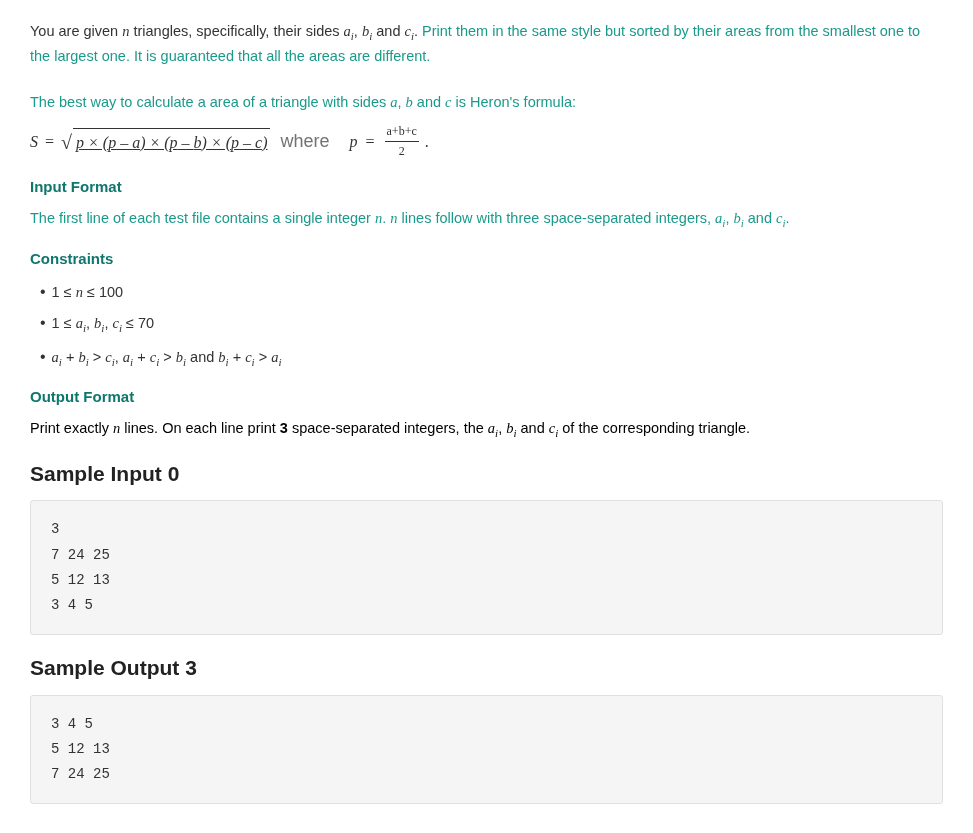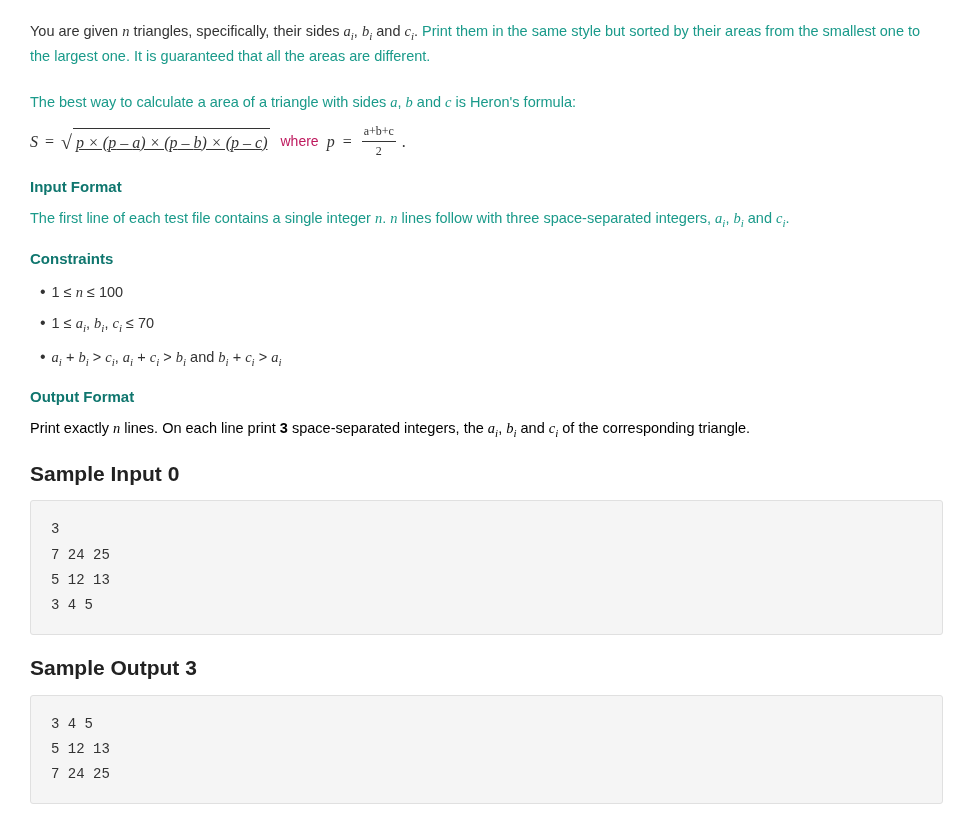--- a/index.html
+++ b/index.html
@@ -30,24 +30,24 @@
       font-family: 'Times New Roman', serif;
       font-size: 16px;
       margin-bottom: 14px;
       color: #333;
       display: flex;
       align-items: center;
       gap: 4px;
     }
     .formula-line .where-word {
       font-family: Arial, sans-serif;
-      font-size: 14px;
-      color: #be185d;
+      font-size: 18px;
+      color: #737373;
       margin-left: 6px;
-      margin-right: 4px;
+      margin-right: 16px;
     }
     .constraints-list {
       list-style: none;
       padding-left: 10px;
       margin-bottom: 14px;
       font-family: Arial, sans-serif;
       font-size: 14.5px;
       color: #333;
     }
     .constraints-list li {

